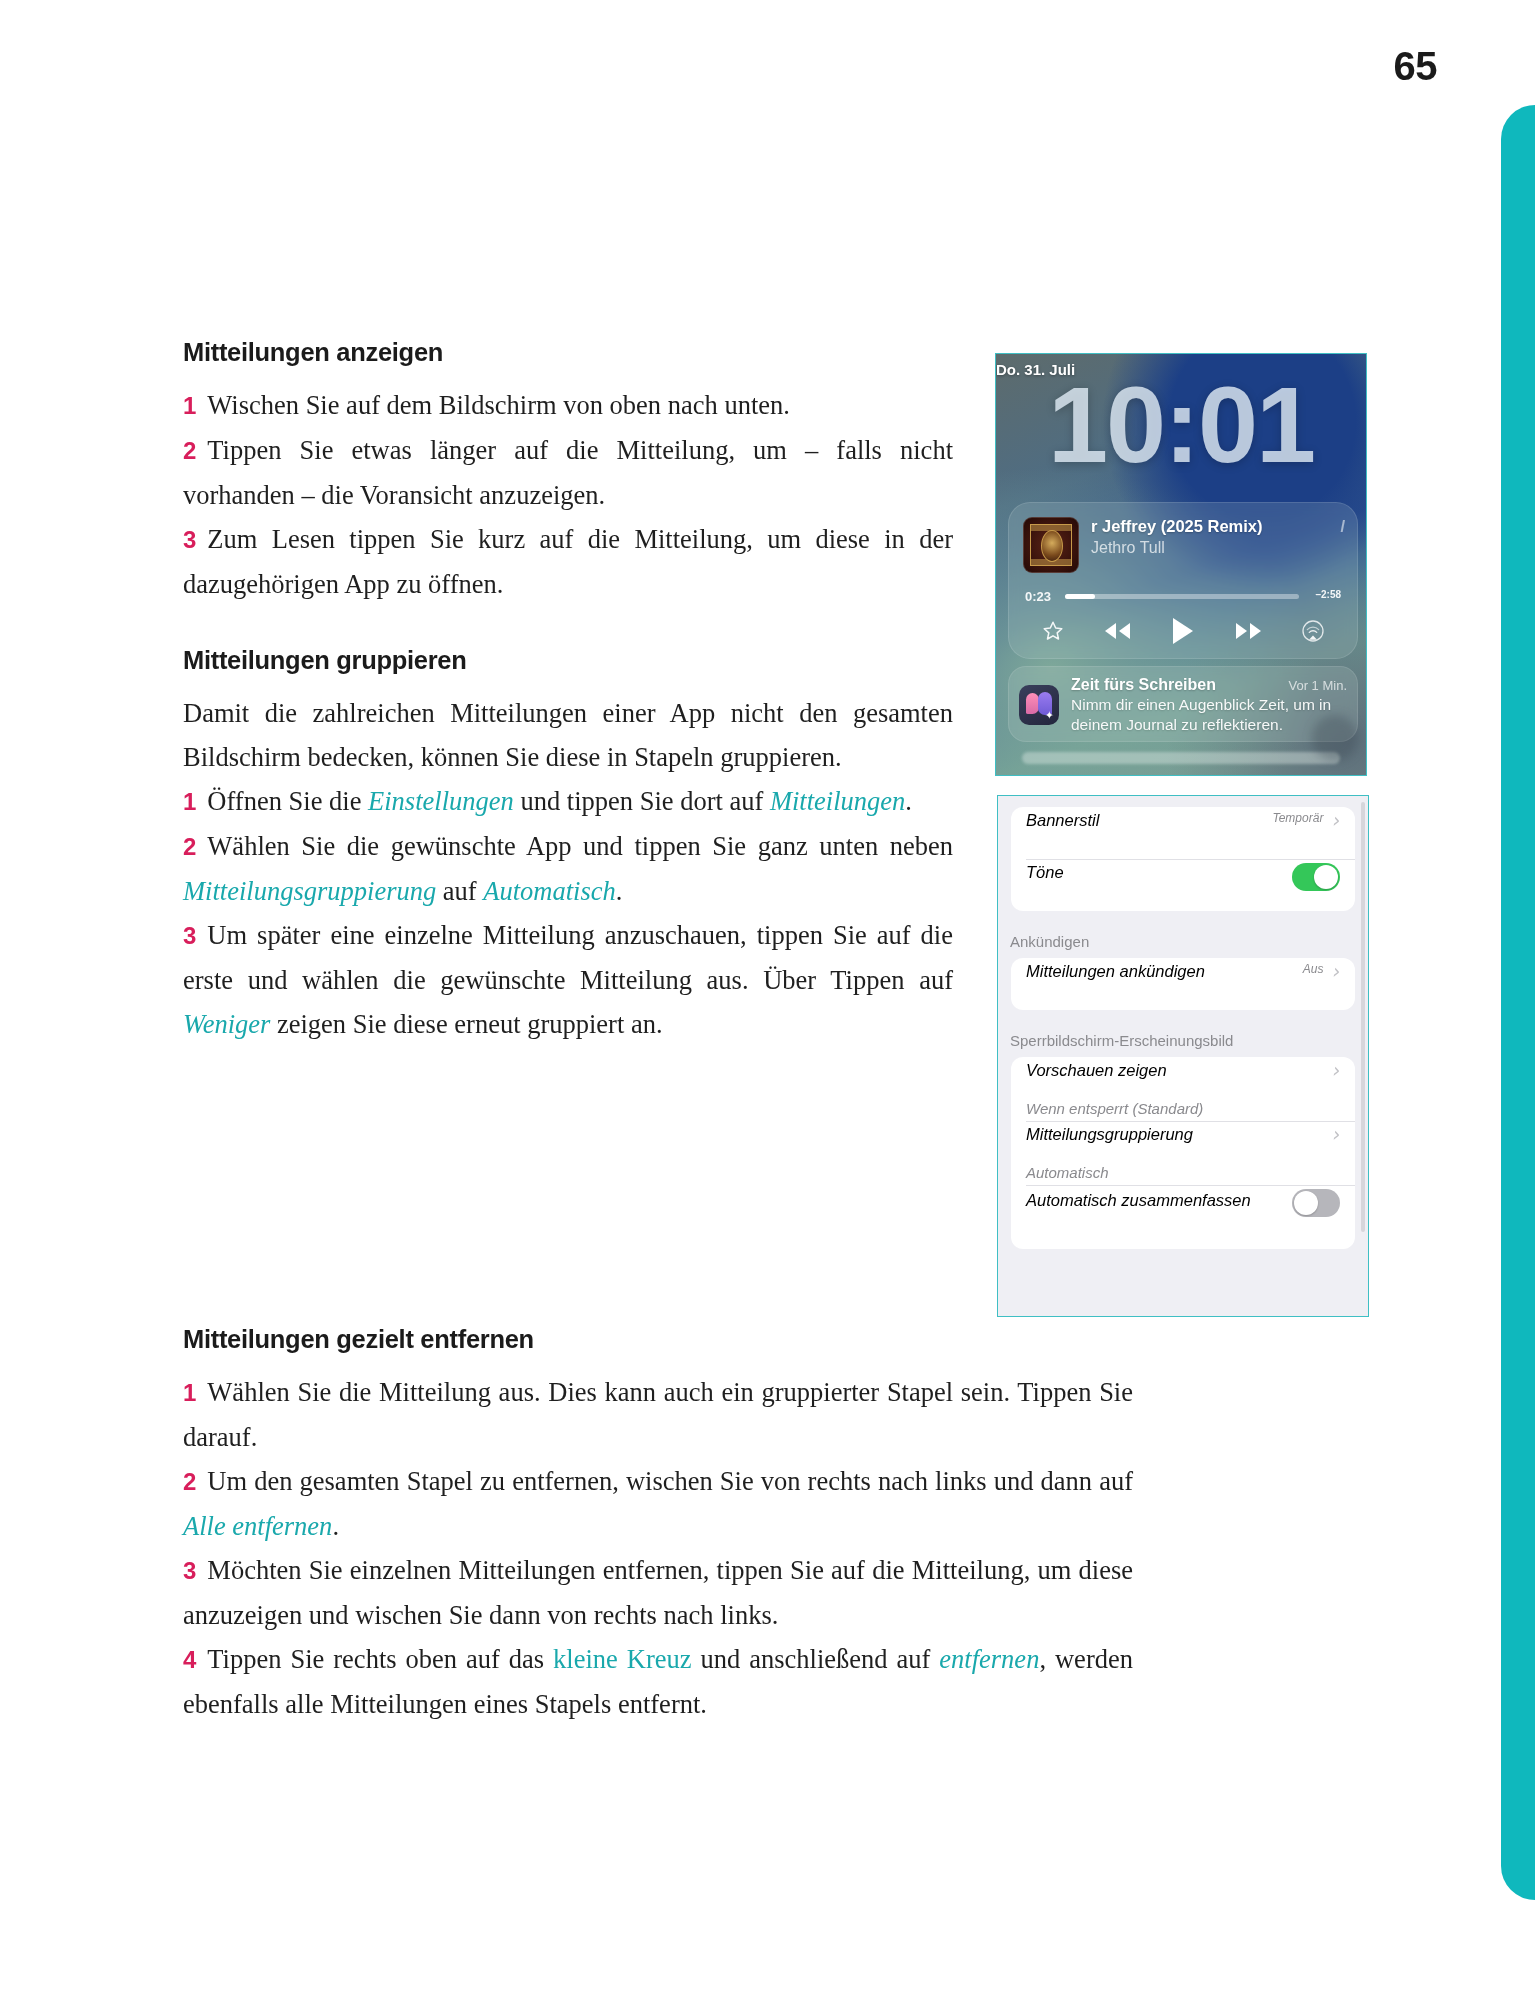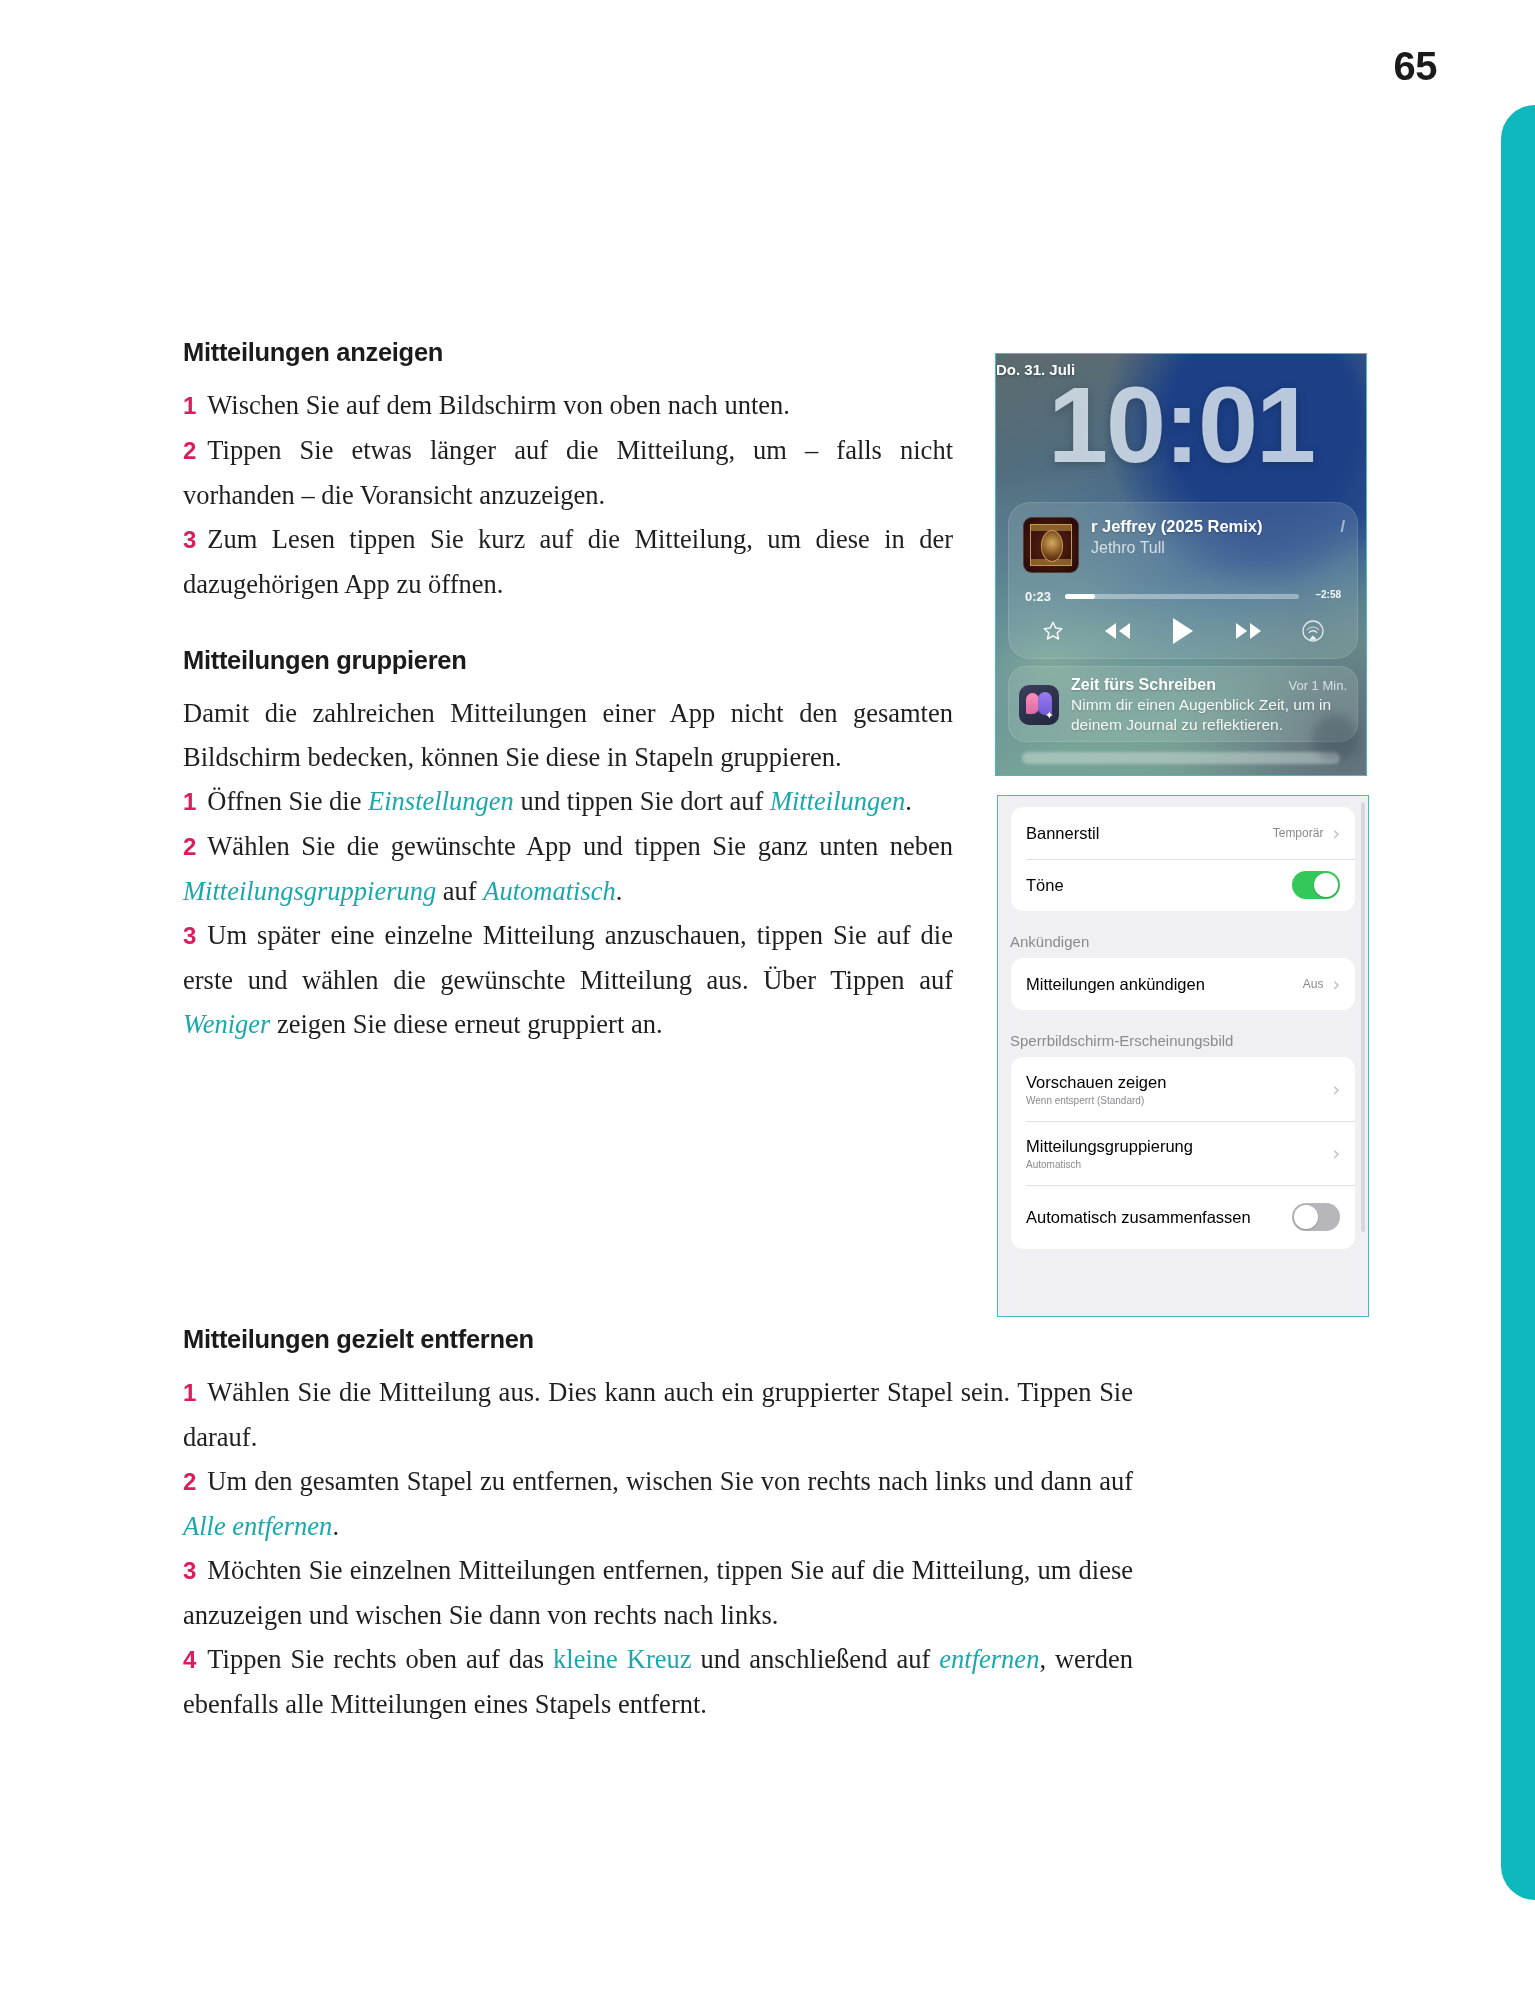--- a/index.html
+++ b/index.html
@@ -359,39 +359,39 @@
     overflow: hidden;
   }
   .set-group {
     background: #ffffff;
     border-radius: 12px;
     margin: 0 13px;
   }
   .set-row {
     position: relative;
     display: flex;
-    align-items: center;
-    padding: 12px 15px;
+    padding: 4px 15px;
     min-height: 52px;
     box-sizing: border-box;
+    font-style: italic;
   }
   .set-row + .set-row::before {
     content: "";
     position: absolute;
     left: 15px; right: 0; top: 0;
     height: 1px;
     background: #E0E0E5;
   }
   .set-label {
     font-size: 16.5px;
     color: #000000;
     flex: 1;
   }
   .set-sub {
-    font-size: 10px;
+    font-size: 15px;
     color: #8A8A8E;
     margin-top: 3px;
   }
   .set-two-line { display: flex; flex-direction: column; justify-content: center; flex: 1; }
   .set-value {
     font-size: 12px;
     color: #8A8A8E;
     margin-right: 9px;
   }
   .chev {

